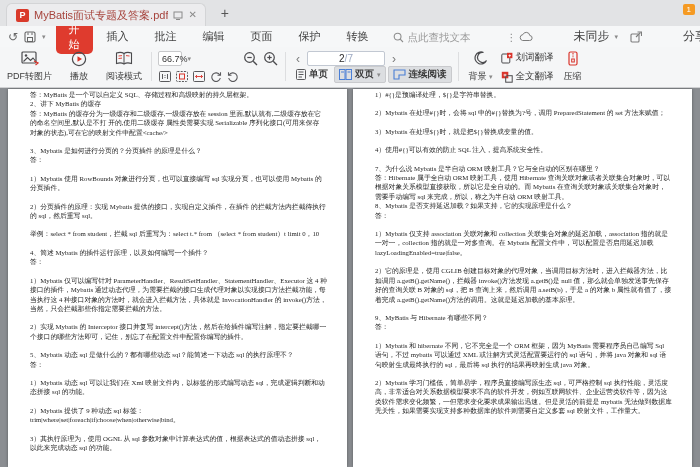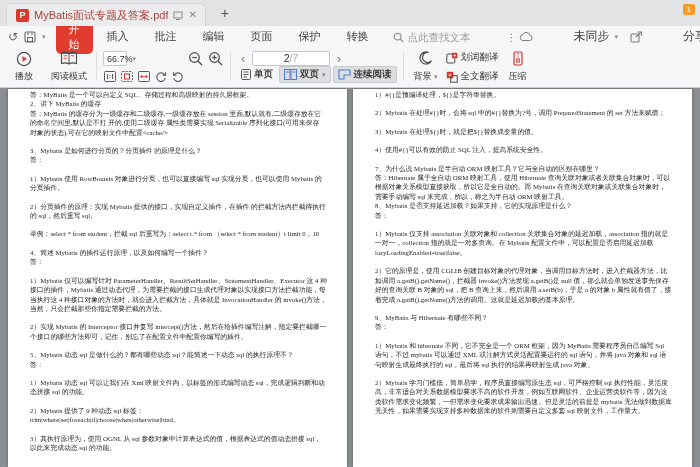--- a/index.html
+++ b/index.html
@@ -134,20 +134,31 @@
           <line x1="6" y1="6" x2="10.5" y2="1.5" stroke="#7c7c7c" stroke-width="1.1"></line>
           <path d="M7.5 1 h4 v4" fill="none" stroke="#7c7c7c" stroke-width="1.1"></path>
         </svg>
     </span>
     <span class="txt">分享</span>
   </div>
 </div>
 
 <div class="toolbar">
 
+  <div class="tb-big">
+    <span>
+      <svg width="18" height="15" viewBox="0 0 18 15">
+          <rect x="1" y="1" width="14" height="11" rx="1" fill="none" stroke="#4a4a4d" stroke-width="1.2"></rect>
+          <circle cx="5" cy="4.5" r="1.2" fill="#4a4a4d"></circle>
+          <path d="M2.5 10.5 l4-4 3 3 2.5-2.5 2.5 3" fill="none" stroke="#4a4a4d" stroke-width="1.1"></path>
+          <path d="M13 10 l4 2-2.5 2" fill="none" stroke="#d9342b" stroke-width="1.2"></path>
+        </svg>
+    </span>
+    <span class="lbl">PDF转图片</span>
+  </div>
 
   <div class="tb-big">
     <span>
       <svg width="16" height="16" viewBox="0 0 16 16">
           <circle cx="8" cy="8" r="6.6" fill="none" stroke="#4a4a4d" stroke-width="1.2"></circle>
           <path d="M6.5 5.2 L11 8 L6.5 10.8 Z" fill="#d9342b"></path>
         </svg>
     </span>
     <span class="lbl">播放</span>
   </div>

